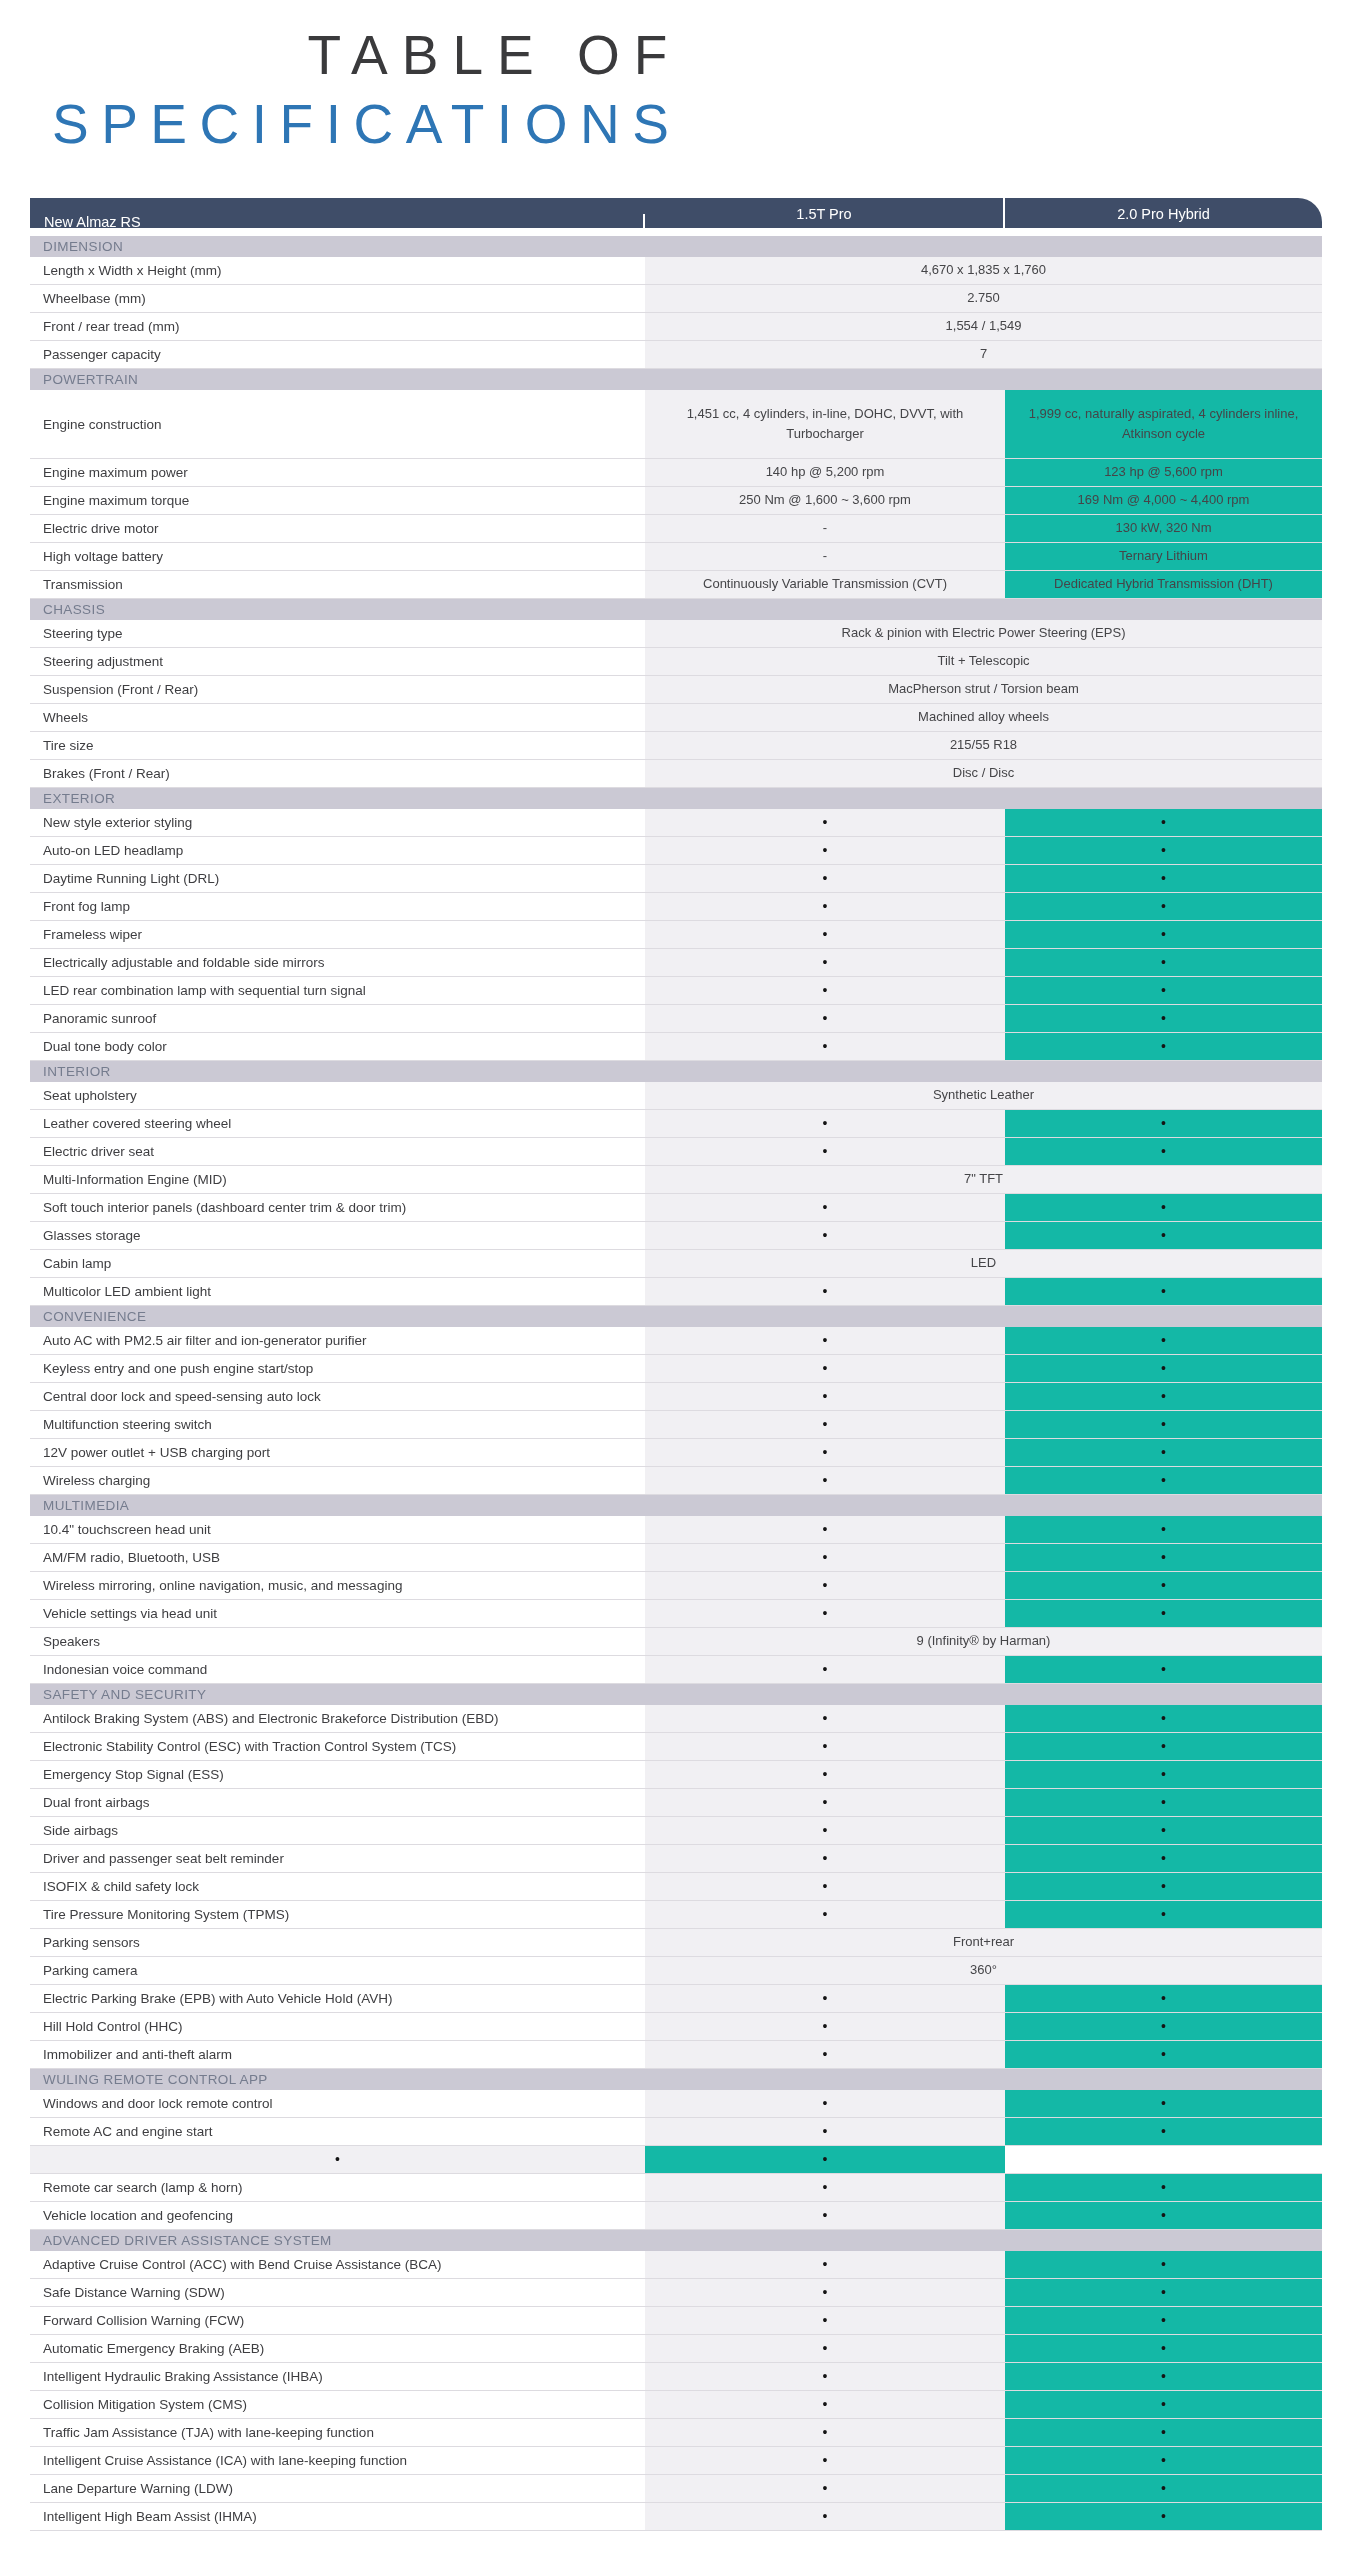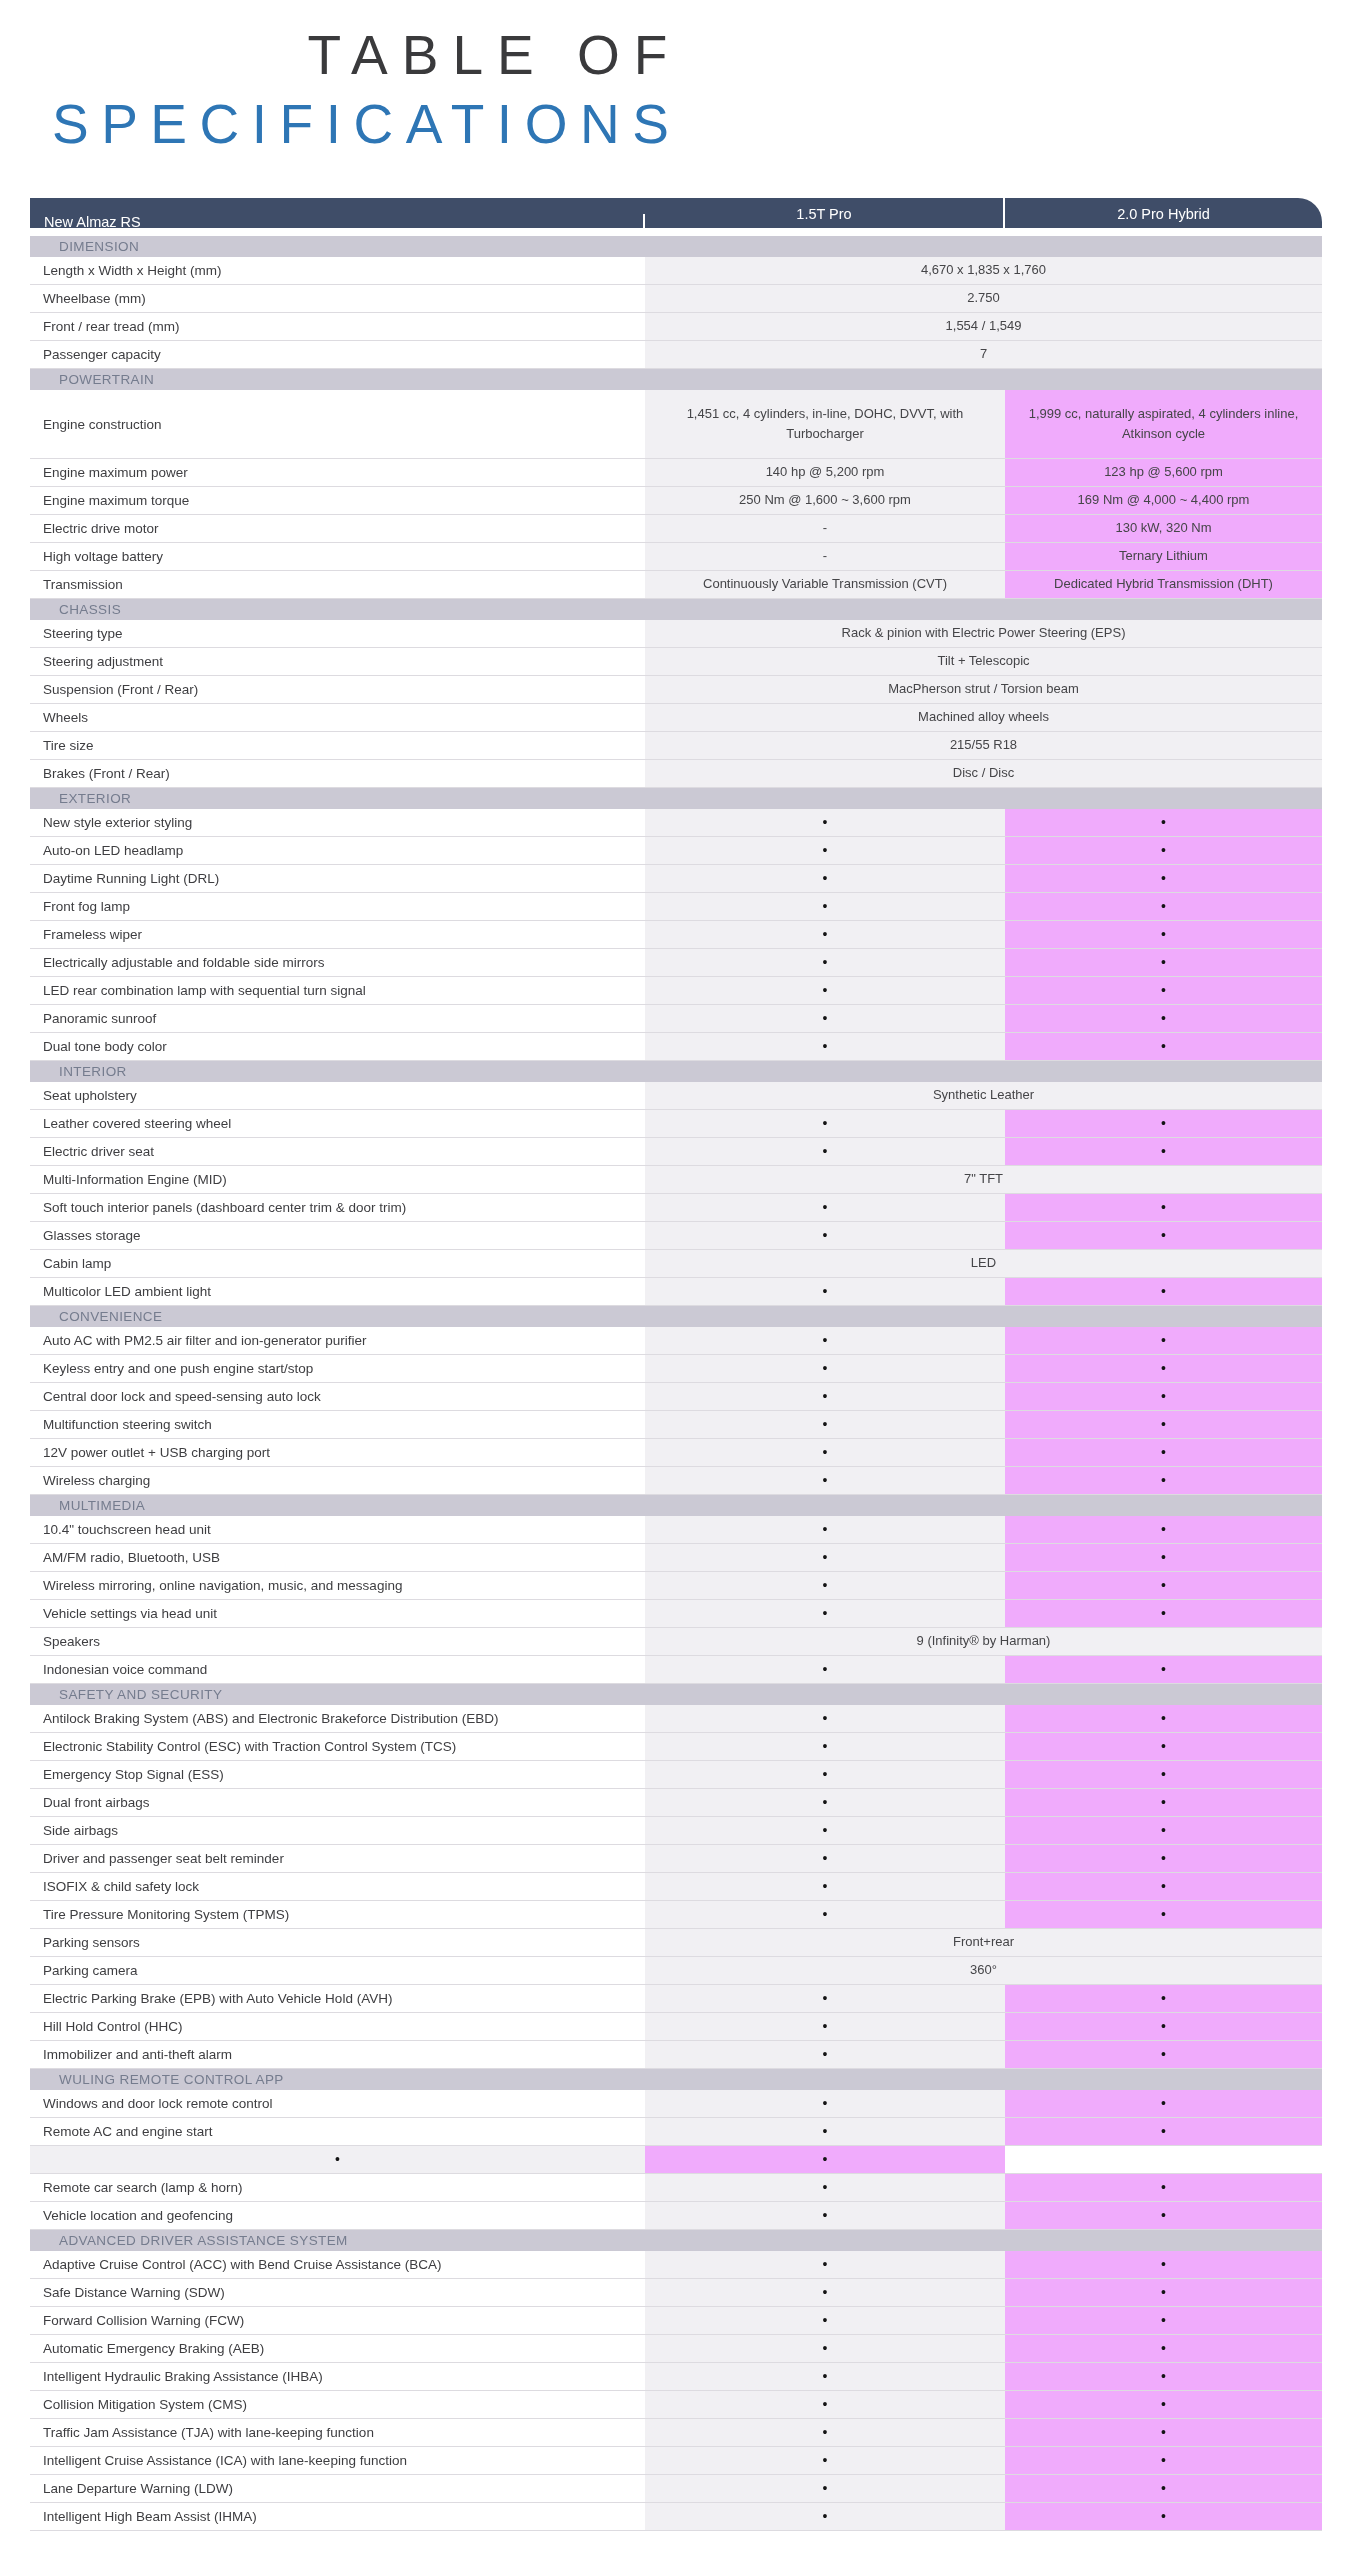--- a/index.html
+++ b/index.html
@@ -22,37 +22,37 @@
     color:#ffffff;font-size:14.5px;display:flex;align-items:center;
     padding-left:14px;border-right:2px solid #ffffff;margin-top:16px;
   }
   .thead .trim{
     color:#ffffff;font-size:14.5px;display:flex;align-items:center;justify-content:center;
   }
   .thead .trim.first{border-right:2px solid #ffffff;}
 
   .section-bar{
     height:21px;background:#cbc9d4;color:#757c8e;font-size:13.5px;
-    display:flex;align-items:center;padding-left:29px;letter-spacing:0.4px;
+    display:flex;align-items:center;padding-left:13px;letter-spacing:0.4px;
   }
 
   .row{
     display:grid;grid-template-columns:615px 360px 317px;
     height:28px;border-bottom:1.5px solid #dddbe0;box-sizing:border-box;background:#ffffff;
   }
   .row.tall{height:69px;}
   .label{
     display:flex;align-items:center;padding-left:13px;
     font-size:13.5px;color:#3e3e41;background:#ffffff;white-space:nowrap;
   }
   .val{
     display:flex;align-items:center;justify-content:center;text-align:center;
     font-size:13px;color:#454548;background:#f1f0f3;padding:0 12px;line-height:1.55;
   }
-  .val.c2{background:#f0abfc;}
+  .val.c2{background:#14b8a6;}
   .val.span2{grid-column:2/4;}
   .val.dot{font-size:14px;color:#141414;padding:0;letter-spacing:0;}
 </style>
 </head>
 <body>
 
 <div class="title-block">
   <div class="title-line">TABLE OF</div>
   <div class="title-line blue">SPECIFICATIONS</div>
 </div>

